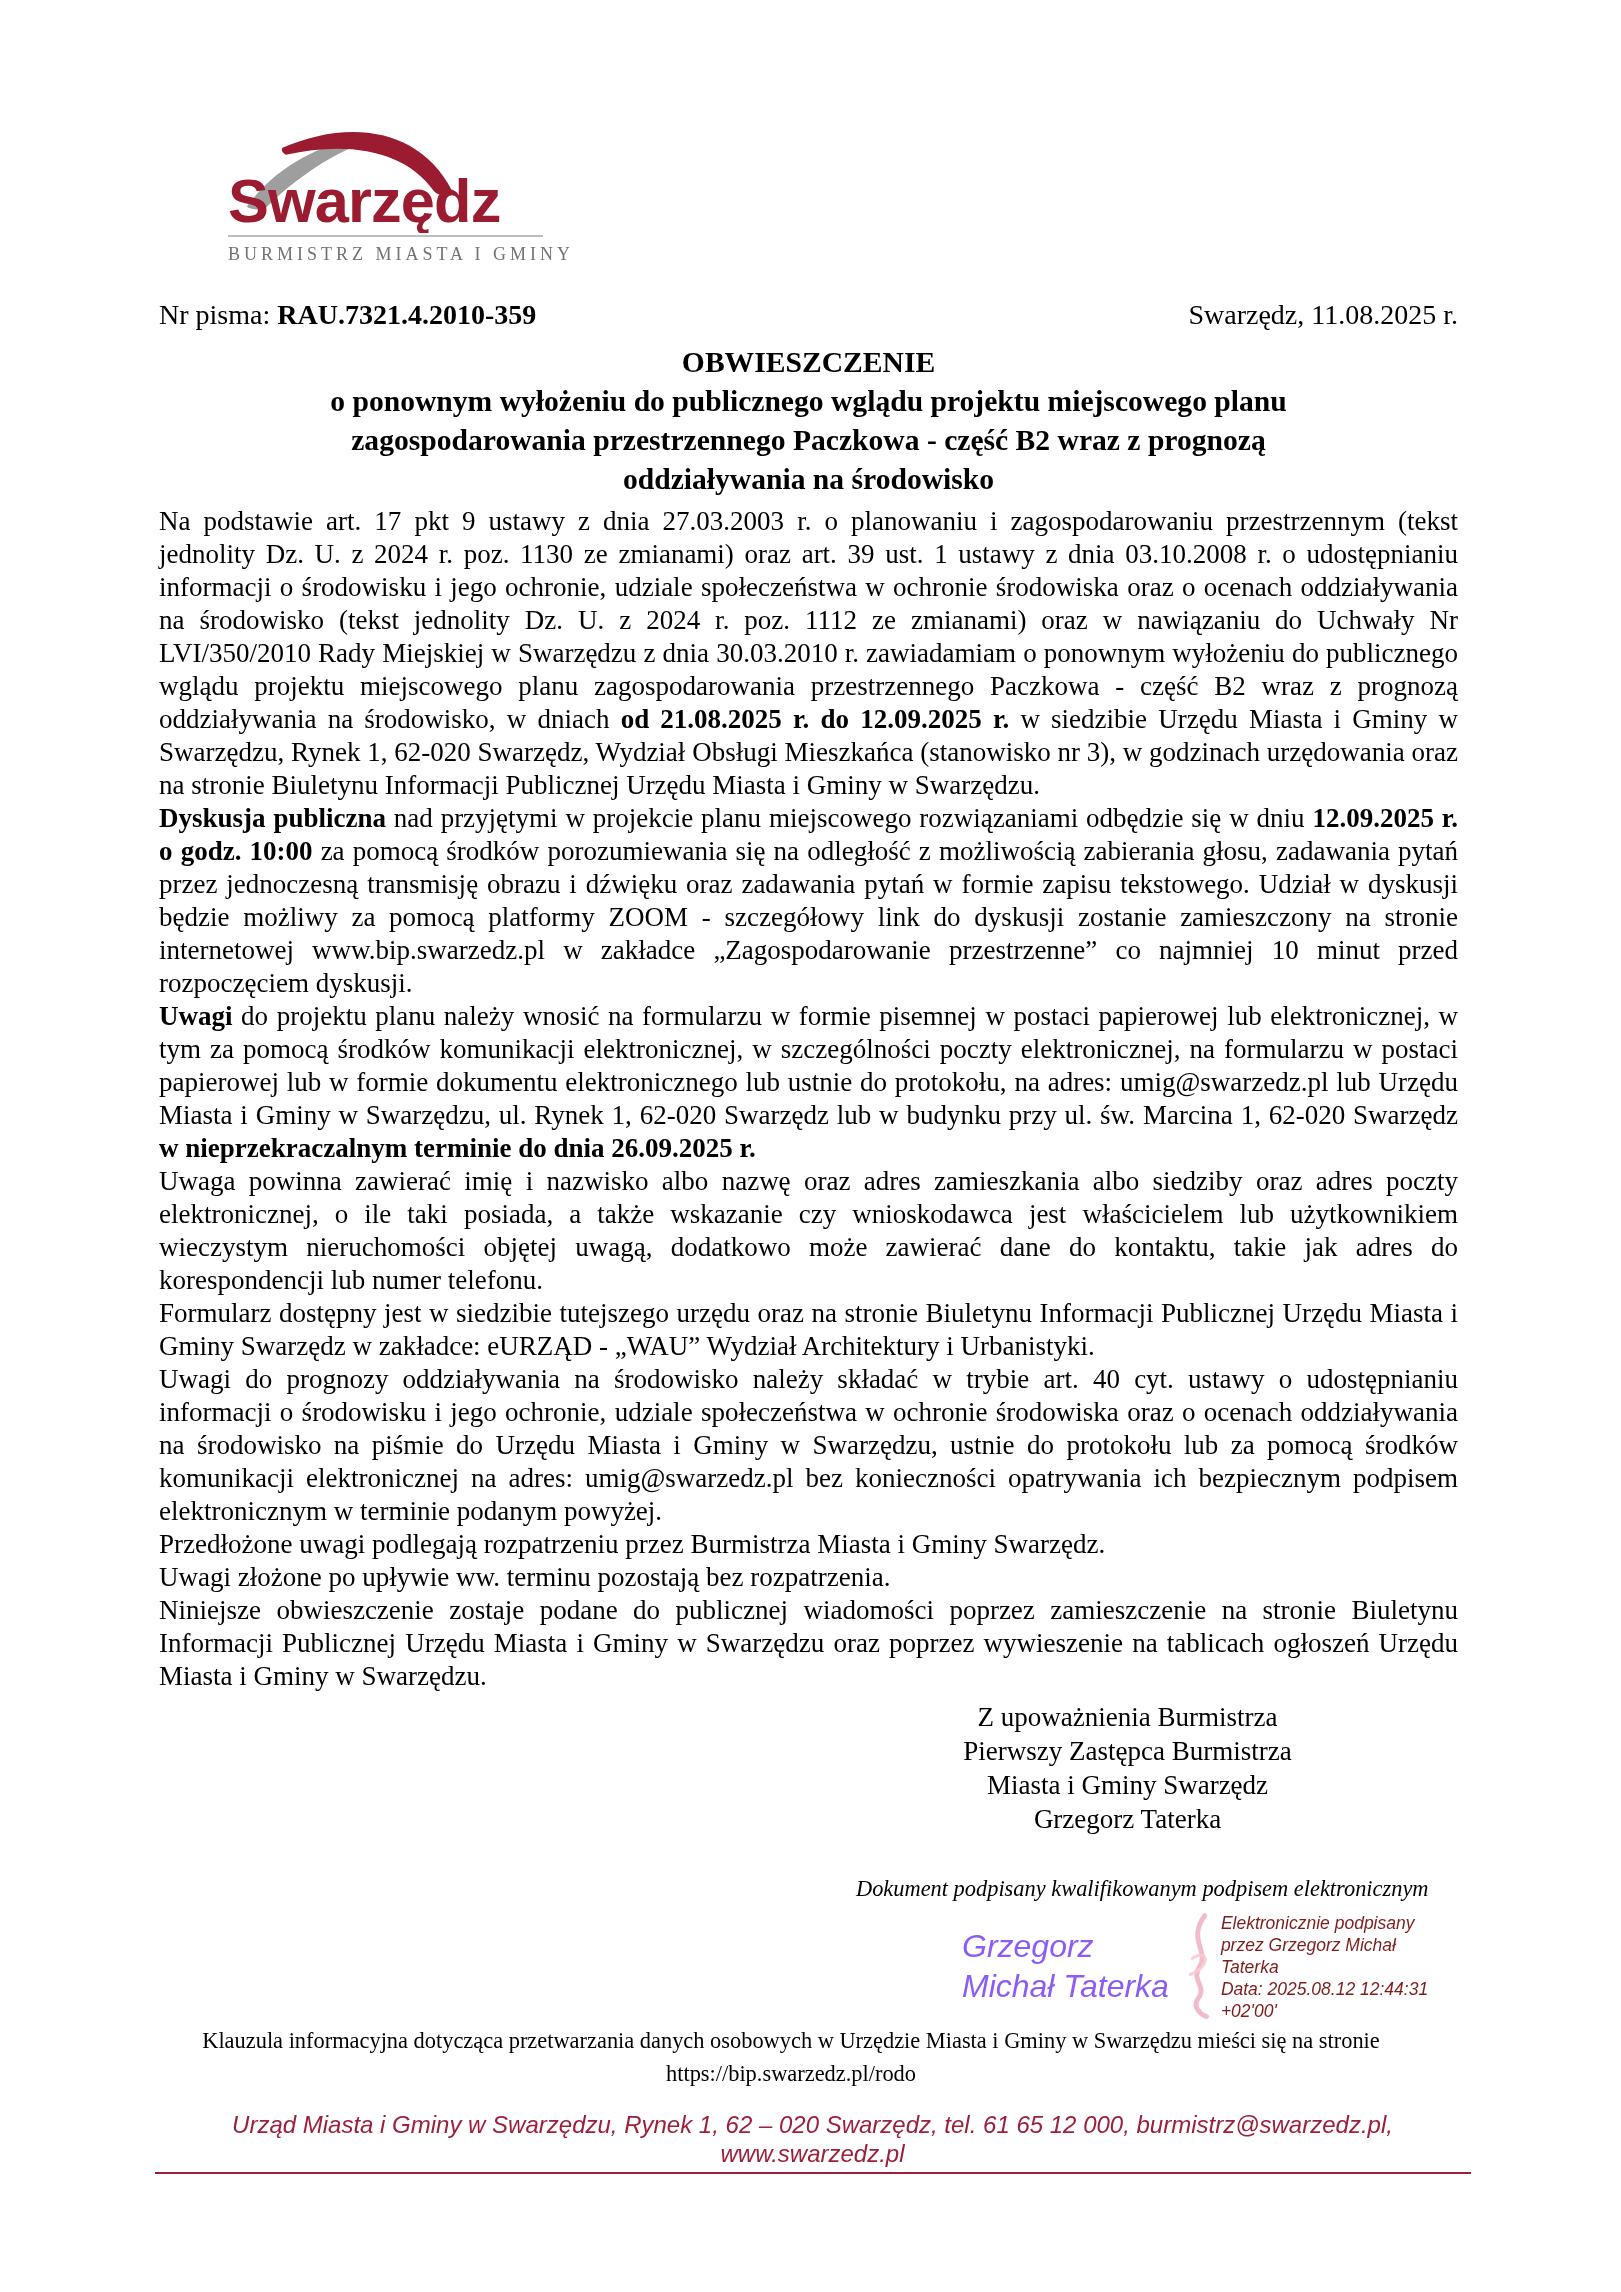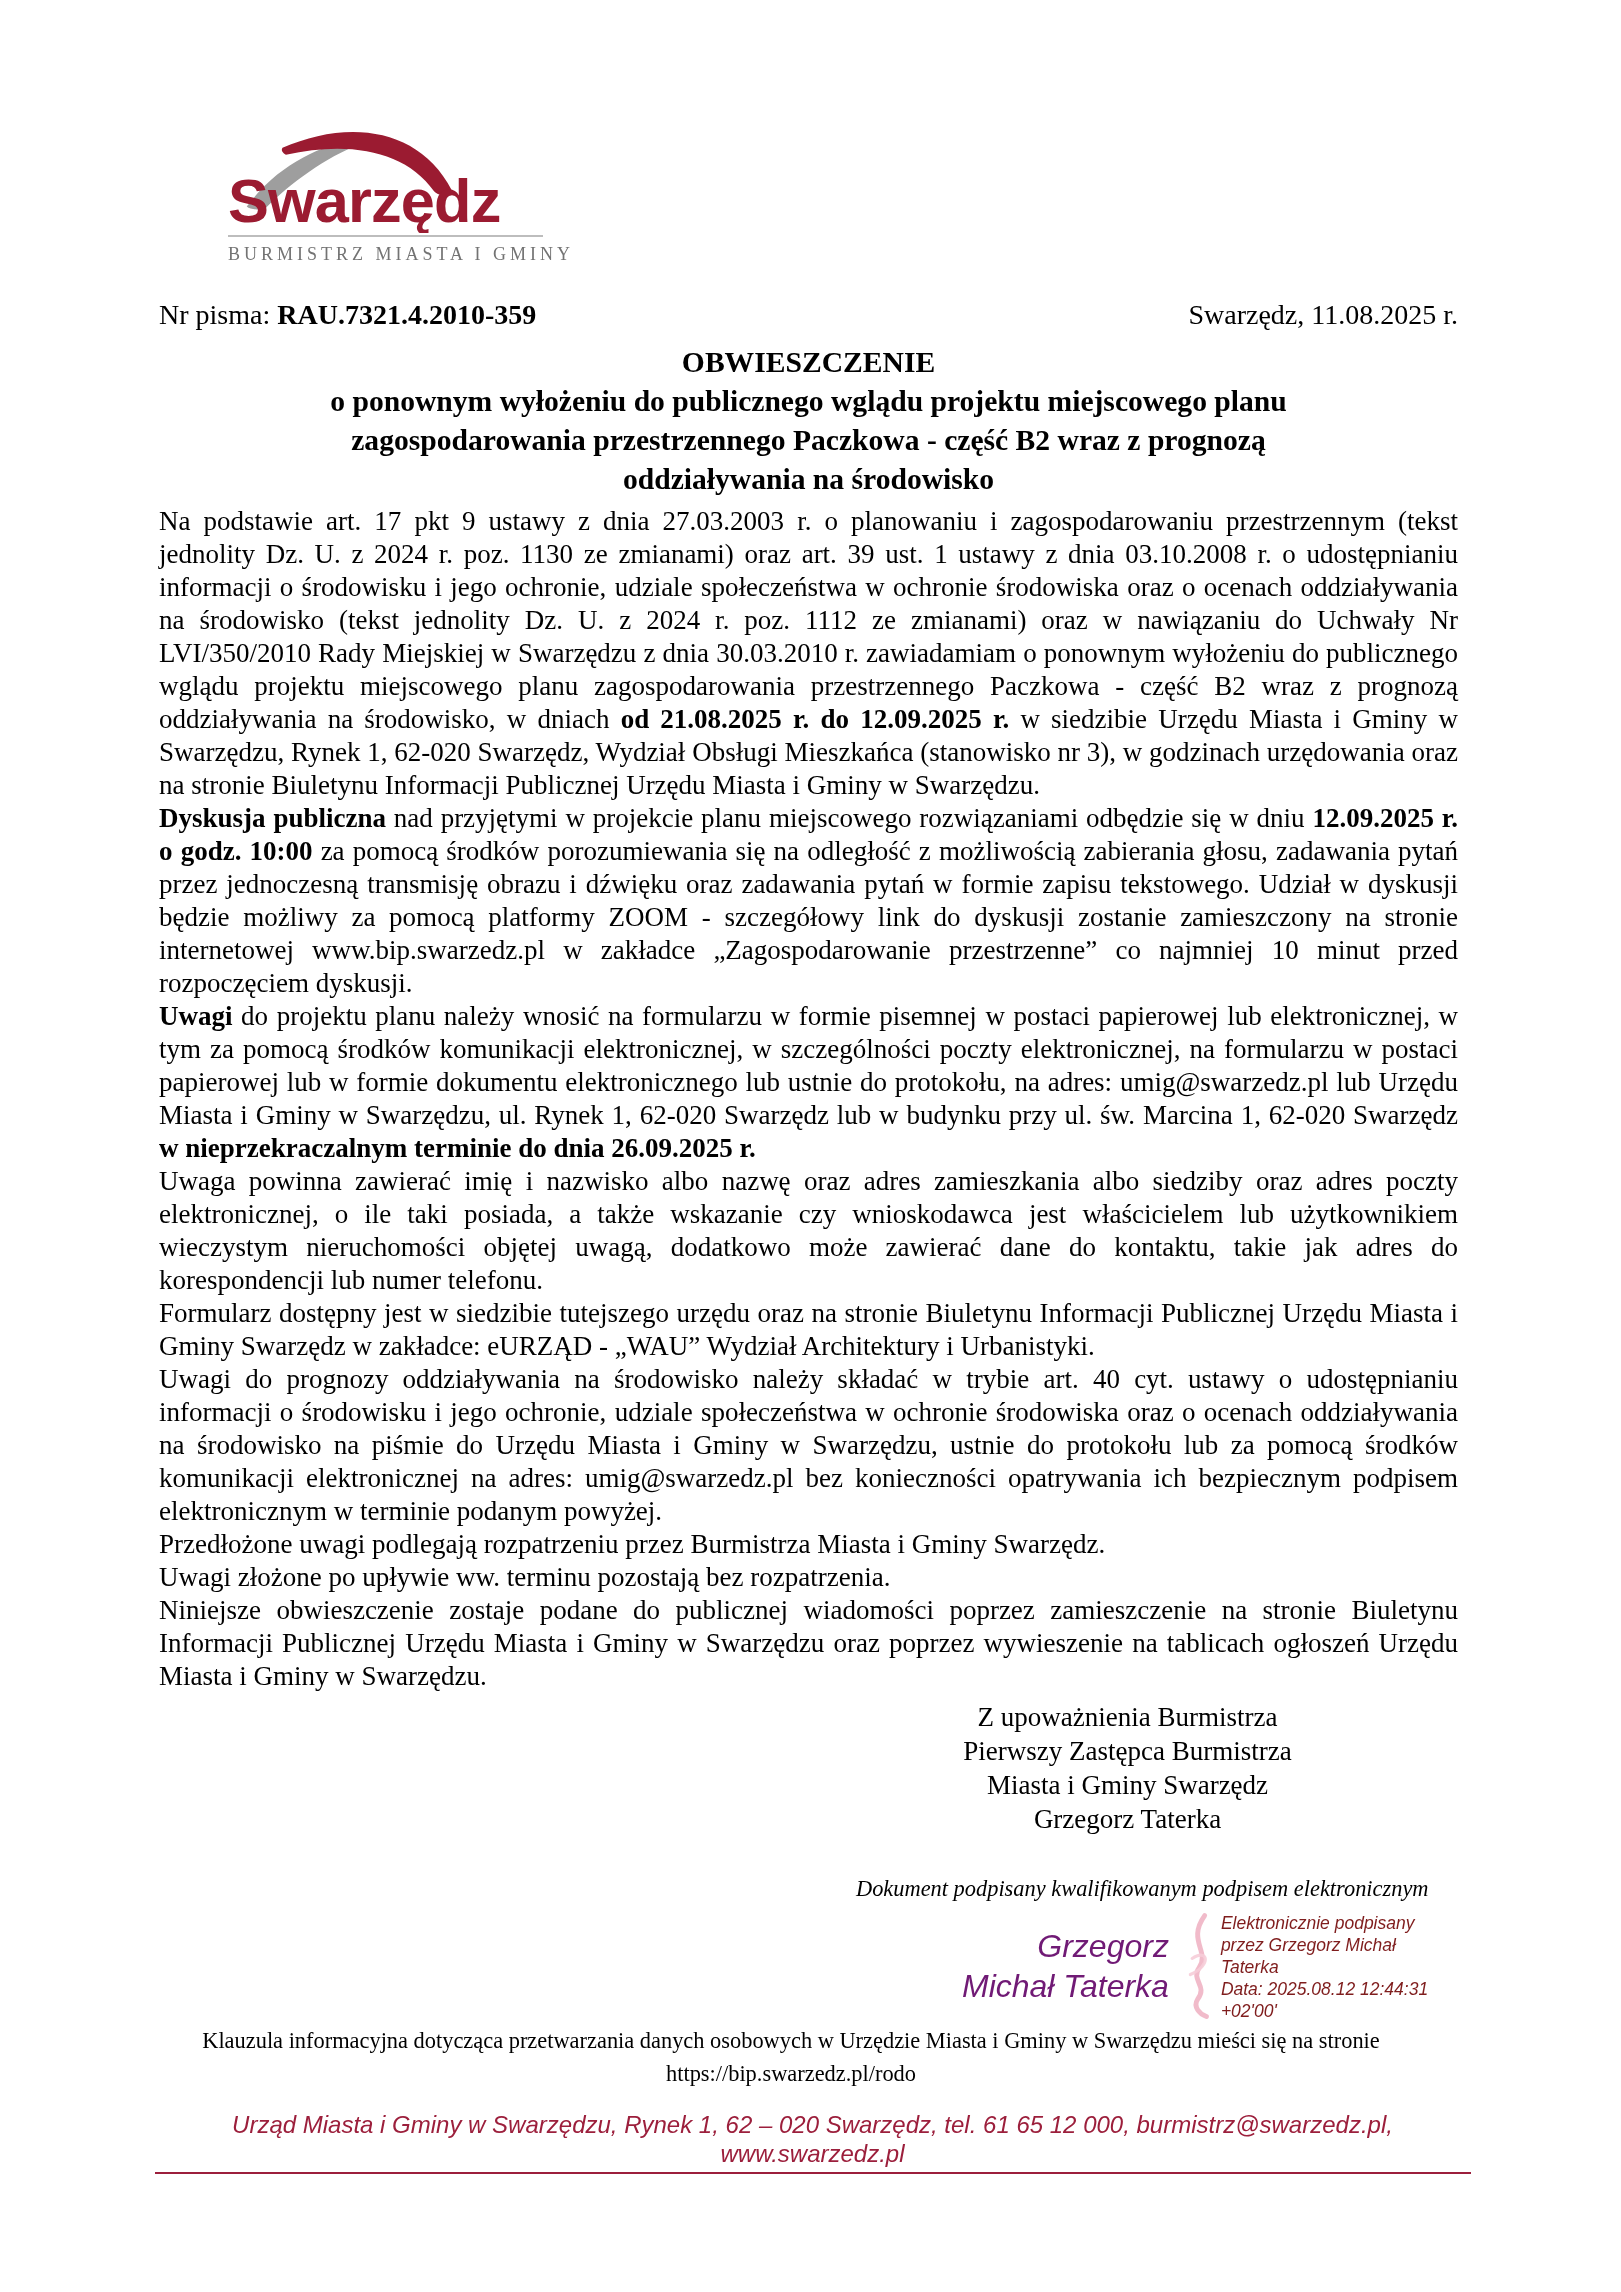--- a/index.html
+++ b/index.html
@@ -49,21 +49,21 @@
   .sig-block { width:421px; margin-left:758px; margin-top:7.2px; text-align:center; font-size:27px; line-height:34px; }
   .sig-block div { white-space:nowrap; }
 
   
   .esig { margin-top:40px; margin-left:697px; width:609px;font-style:italic; }
   .esig-head { font-size:22.4px; line-height:25px; }
   .esig-row { display:flex; margin-top:10.7px; margin-left:106px; }
   .esig-name {
     font-family:"Liberation Sans", sans-serif;
     font-size:32px; line-height:40px; white-space:pre-line;
-    color:#701a75; padding-top:14.3px;text-align:right;
+    color:#8b5cf6; padding-top:14.3px;
   }
   .flourish { width:43px; height:109px; flex-shrink:0; margin:0 1.8px 0 7.2px; }
   .esig-details {
     font-family:"Liberation Sans", sans-serif;
     font-size:17.5px; line-height:22px; white-space:pre-line;
     color:#7f1d1d; padding-top:0.9px;
   }
 
   
   .rodo { text-align:center; font-size:22.4px; line-height:33px; margin-top:1.8px; margin-left:-35px; }

